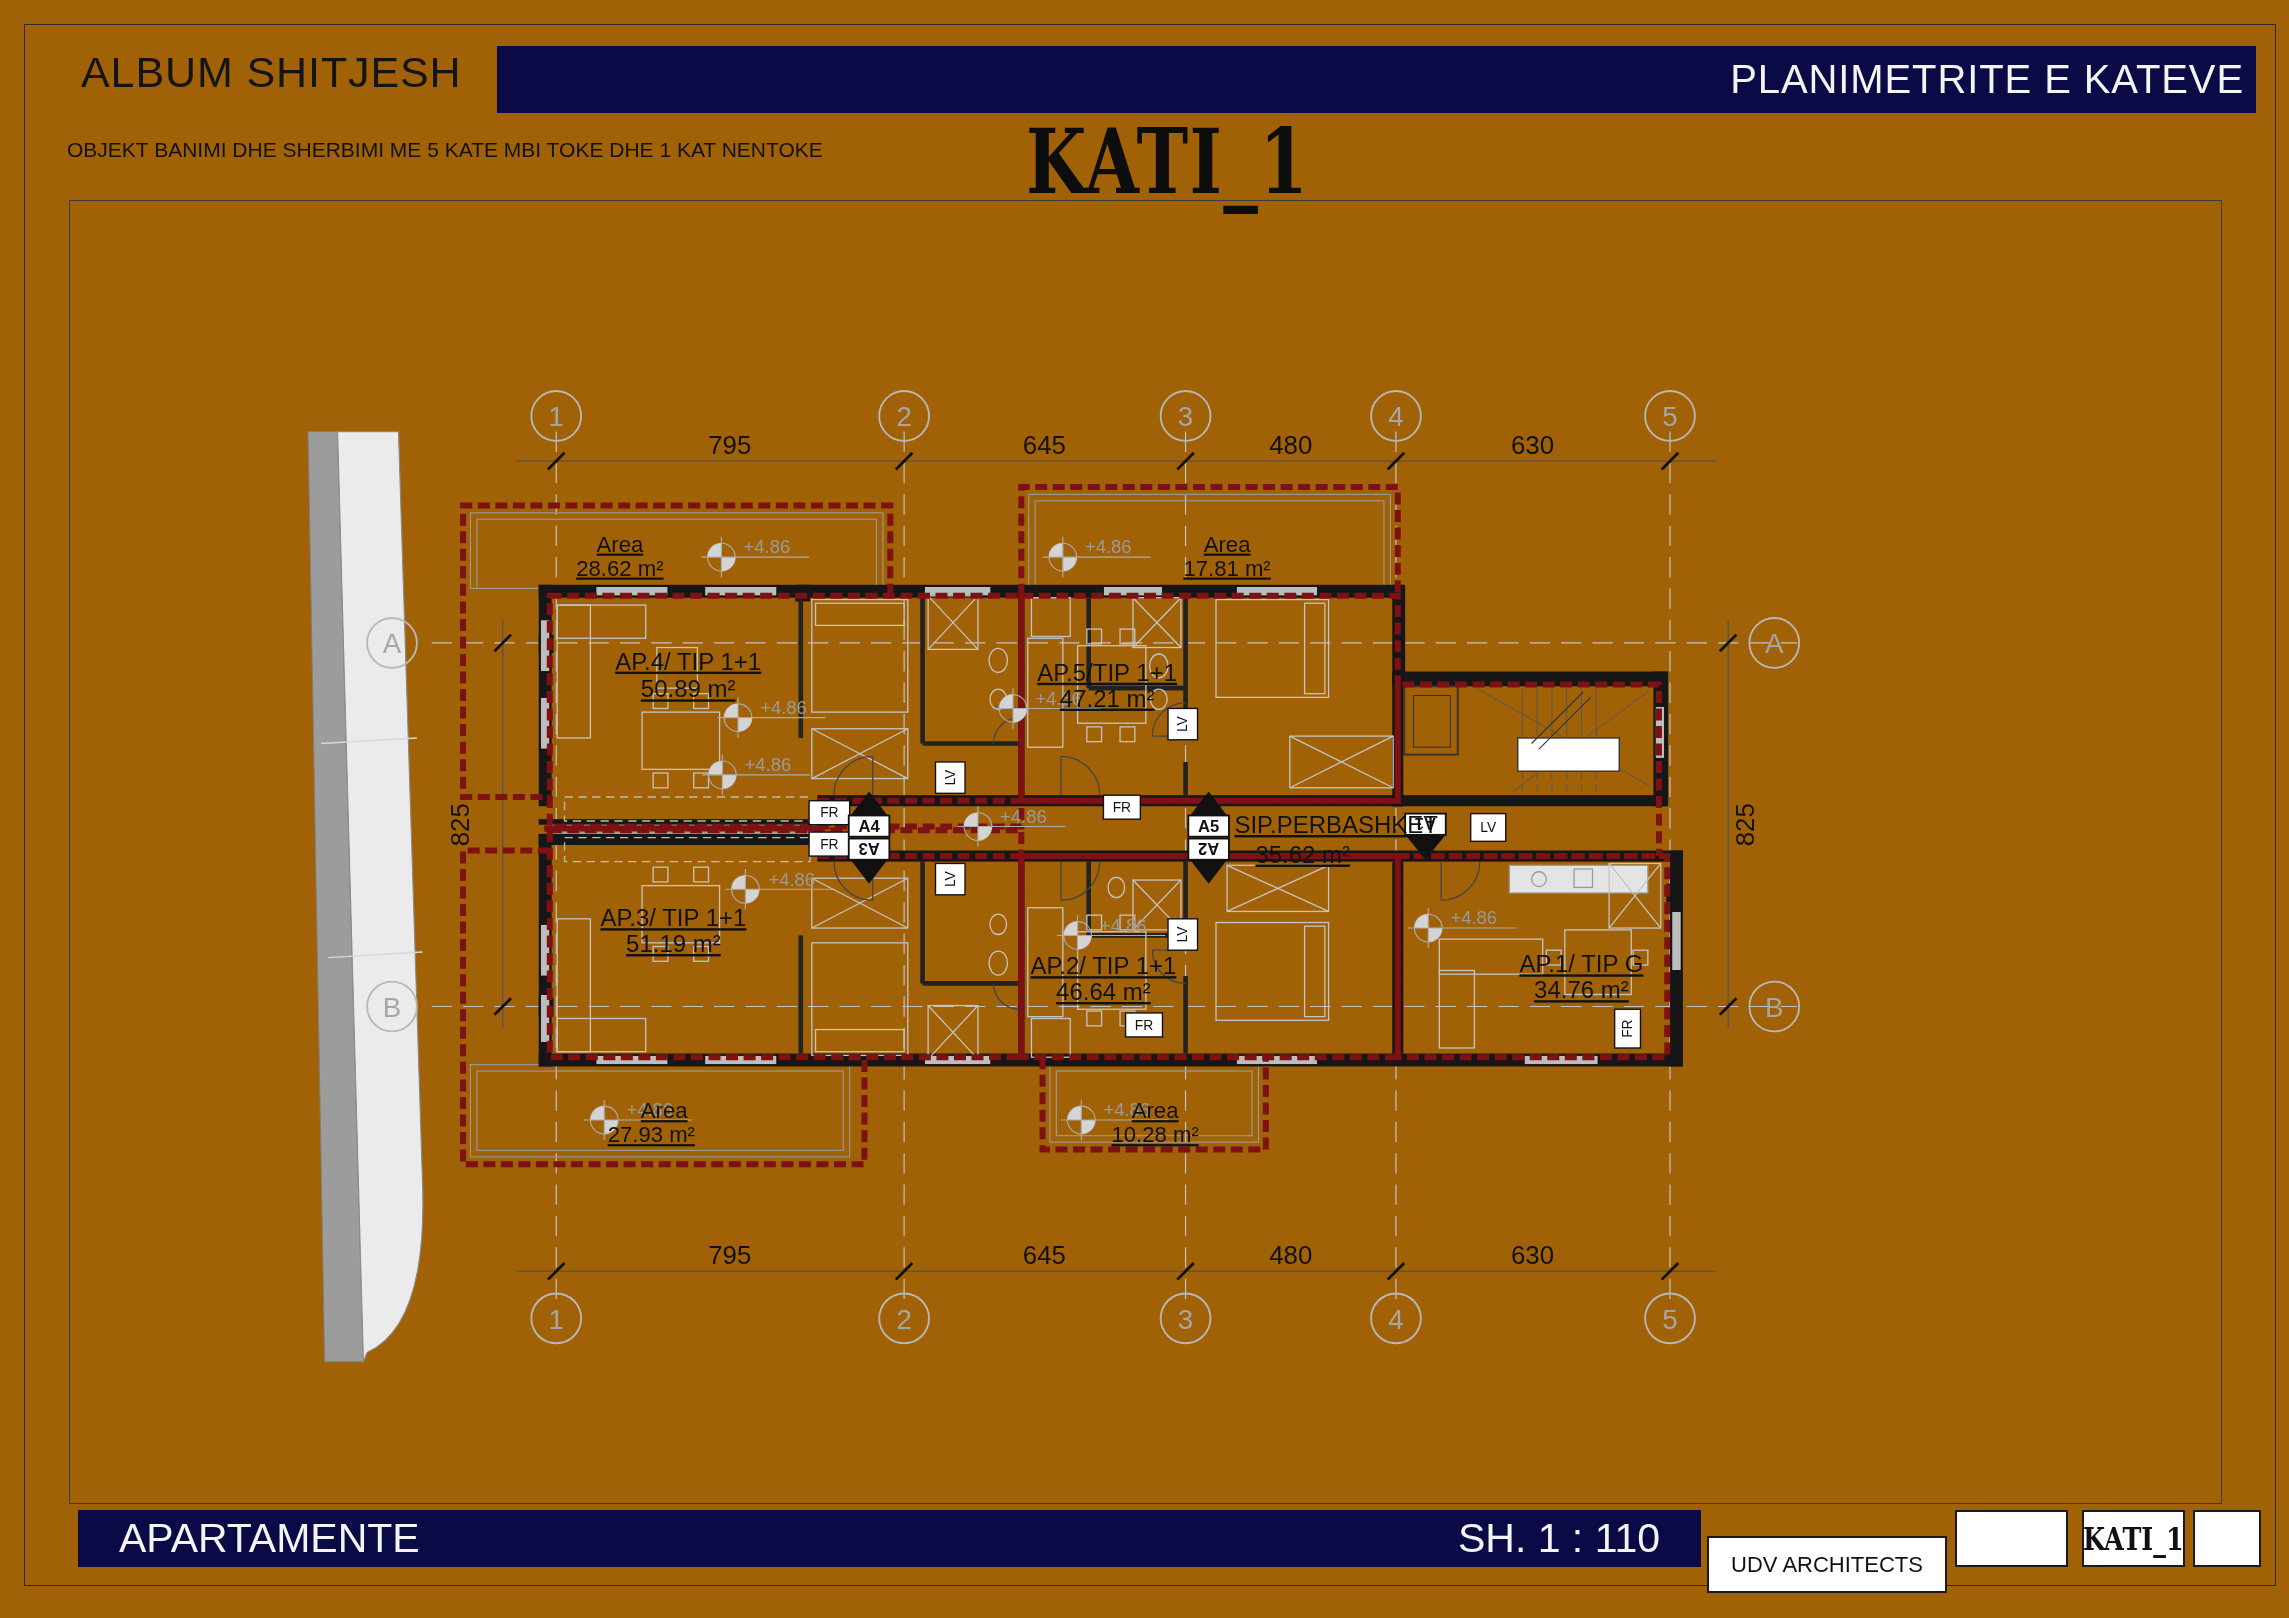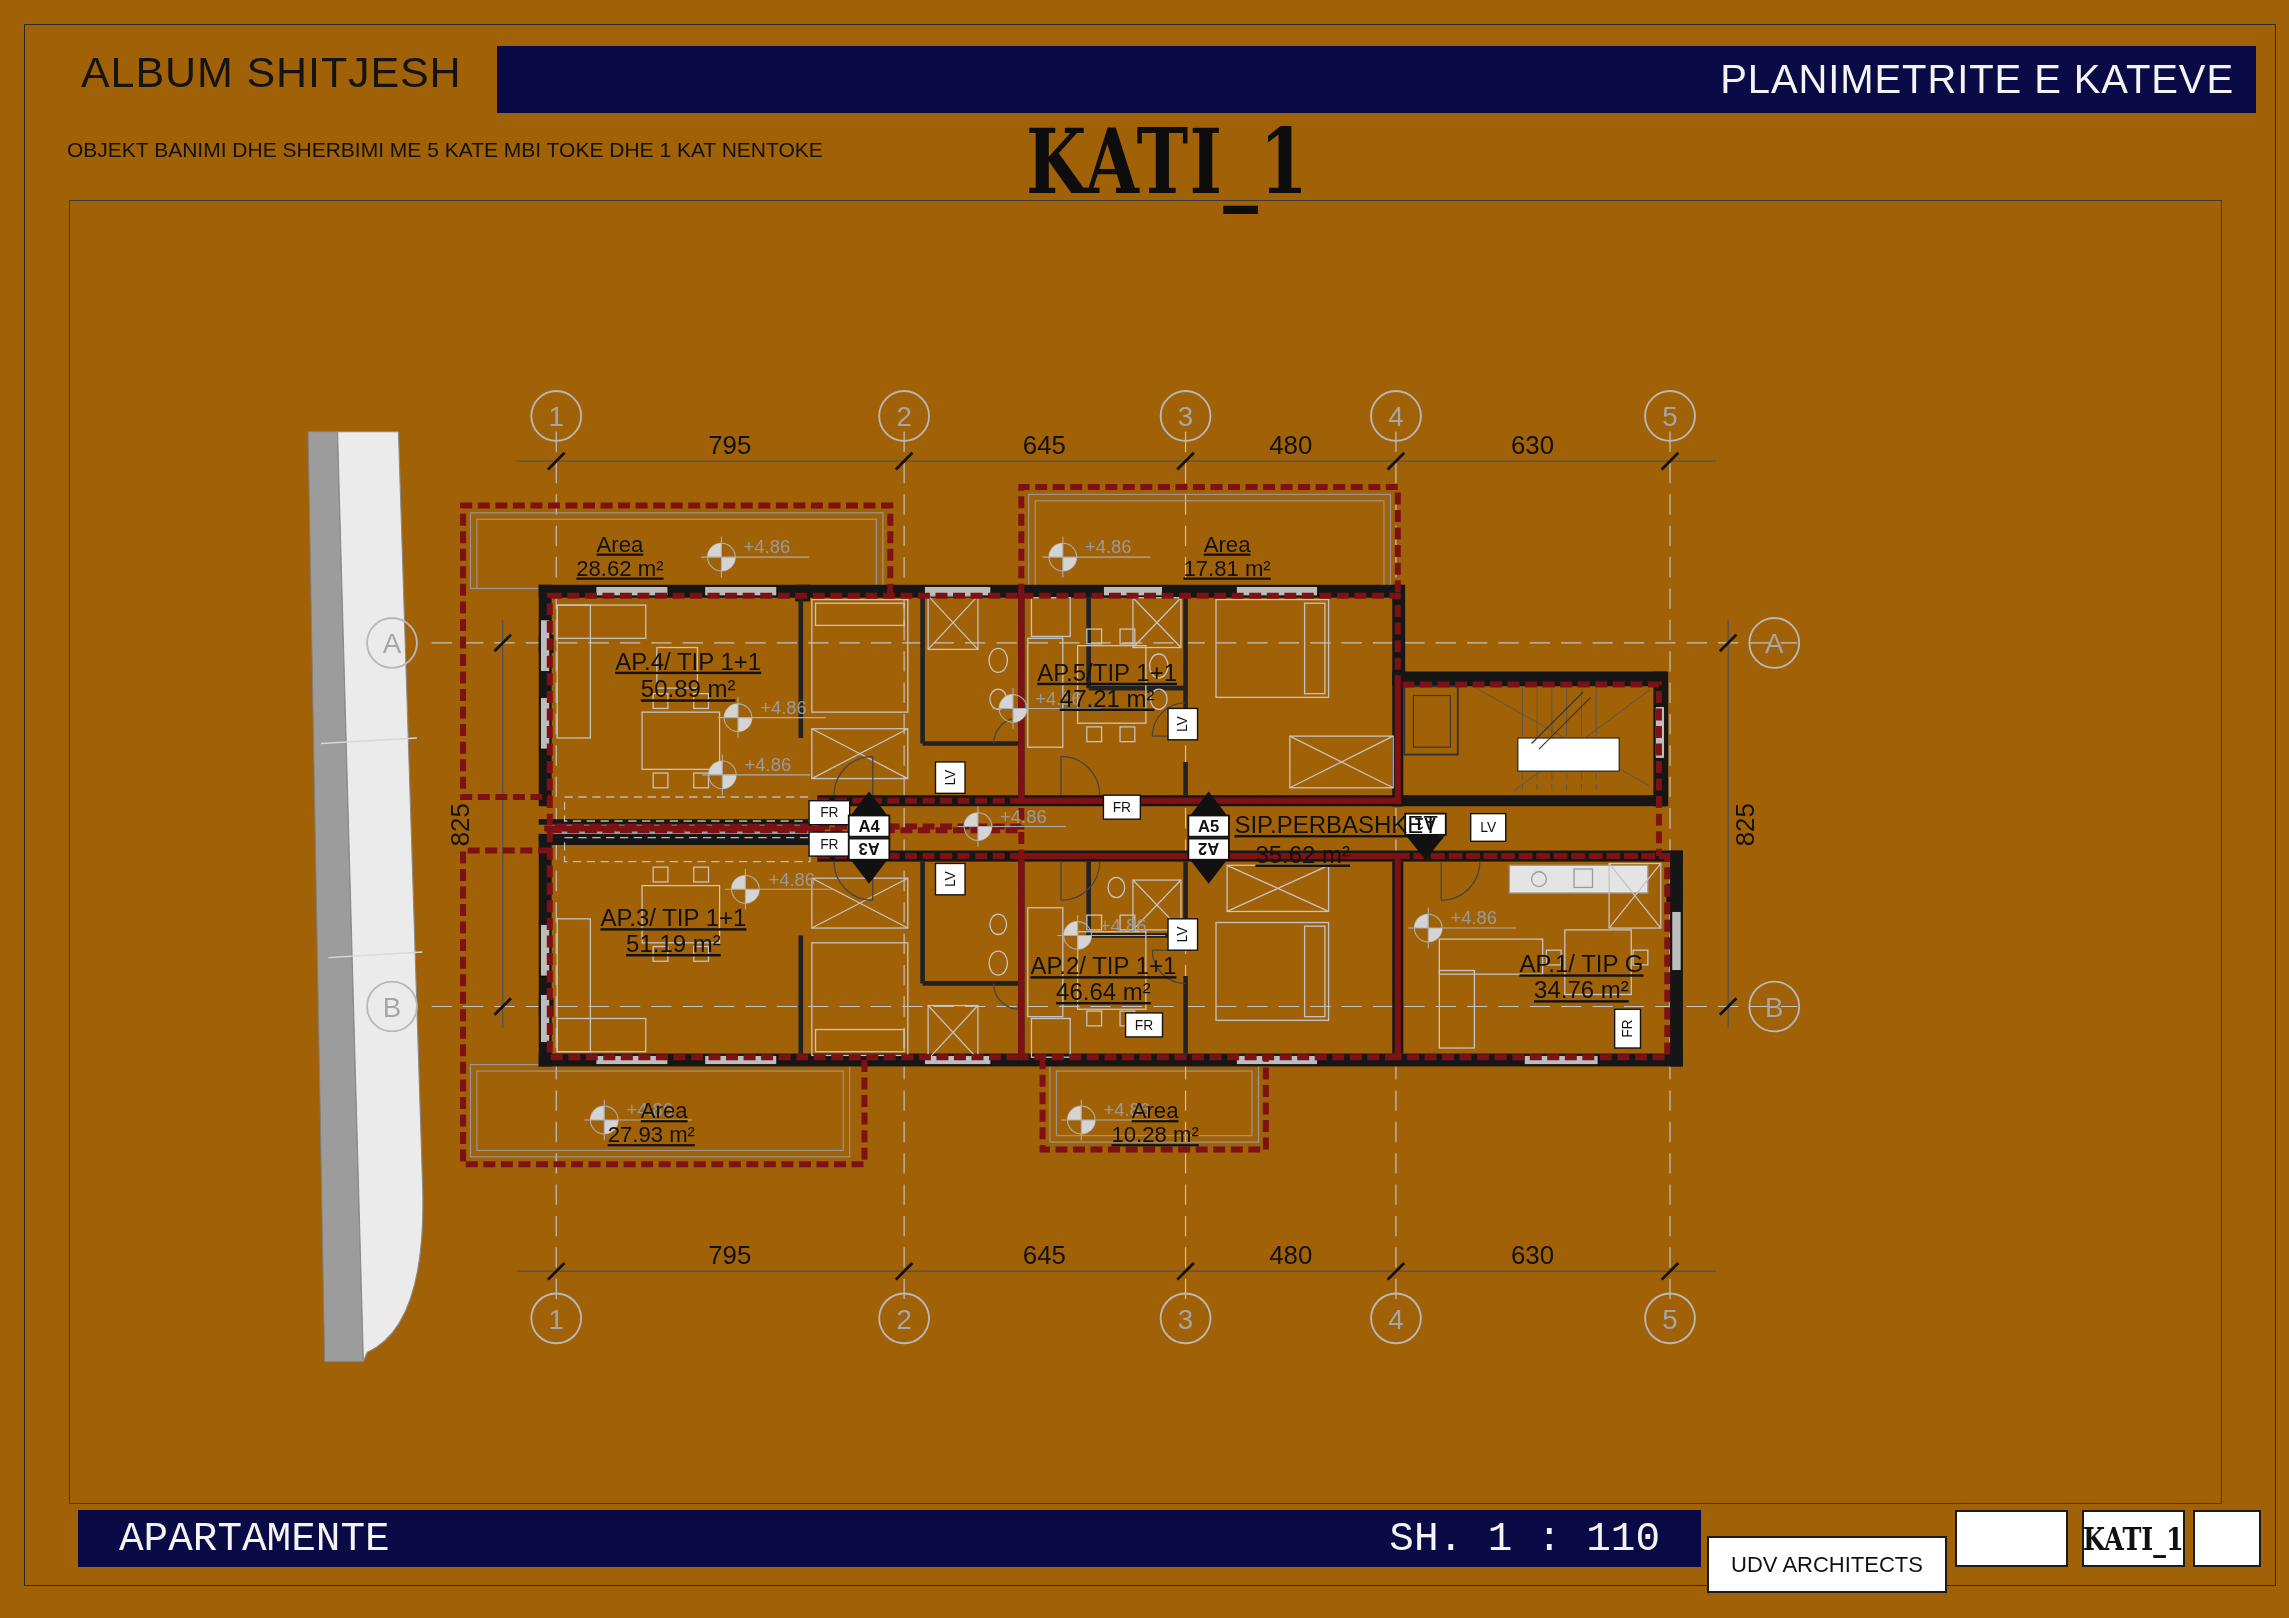--- a/index.html
+++ b/index.html
@@ -4,28 +4,28 @@
 <style>
   html,body{margin:0;padding:0;background:#ffffff;}
   #sheet{position:relative;width:2290px;height:1619px;background:#a16207;overflow:hidden;
          font-family:"Liberation Sans",sans-serif;color:#111;}
   .abs{position:absolute;}
   
   #outer-border{left:24px;top:24px;width:2250px;height:1560px;border:1.8px solid #2a2a2a;}
   #frame{left:69px;top:200px;width:2151px;height:1302px;border:1.4px solid #3c3c3c;}
   
   #album-title{left:81px;top:48px;font-size:43px;letter-spacing:0.9px;color:#141414;}
-  #banner{left:497px;top:46px;width:1759px;height:67px;background:#0a0a46;display:flex;align-items:center;justify-content:flex-end;padding-right:22px;box-sizing:border-box;}
+  #banner{left:497px;top:46px;width:1759px;height:67px;background:#0a0a46;display:flex;align-items:center;justify-content:flex-end;padding-right:12px;box-sizing:border-box;}
   #banner span{color:#f4f4f4;font-size:40px;letter-spacing:0.9px;}
   #subtitle{left:67px;top:138px;font-size:21px;color:#111;}
   #floor-title{left:1026px;top:109px;width:388px;font-family:"DejaVu Serif",serif;font-weight:bold;
                font-size:89px;transform:scaleX(.78);transform-origin:left top;letter-spacing:1.8px;color:#0d0d0d;}
   
   .fbar{top:1510px;height:57px;box-sizing:border-box;}
-  #footer-navy{left:78px;width:1623px;background:#0a0a46;display:flex;align-items:center;justify-content:space-between;padding:12px 41px;font-family:Liberation Mono, monospace;}
+  #footer-navy{left:78px;width:1623px;background:#0a0a46;display:flex;align-items:center;justify-content:space-between;padding:12px 41px;}
   #footer-navy span{color:#f4f4f4;font-size:41px;}
   .fbox{border:2.3px solid #1a1a1a;background:#fff;display:flex;align-items:center;justify-content:center;}
   #box-architect{left:1707px;width:240px;font-size:22px;margin-top:26px;}
   #box-empty1{left:1955px;width:113px;}
   #box-sheetcode{left:2082px;width:103px;font-family:"DejaVu Serif",serif;font-weight:bold;font-size:31px;transform-origin:center;}
   #box-sheetcode div{transform:scaleX(.82);}
   #box-empty2{left:2193px;width:68px;}
   
   svg text{font-family:"Liberation Sans",sans-serif;fill:#111;}
   text.u{text-decoration:underline;}

